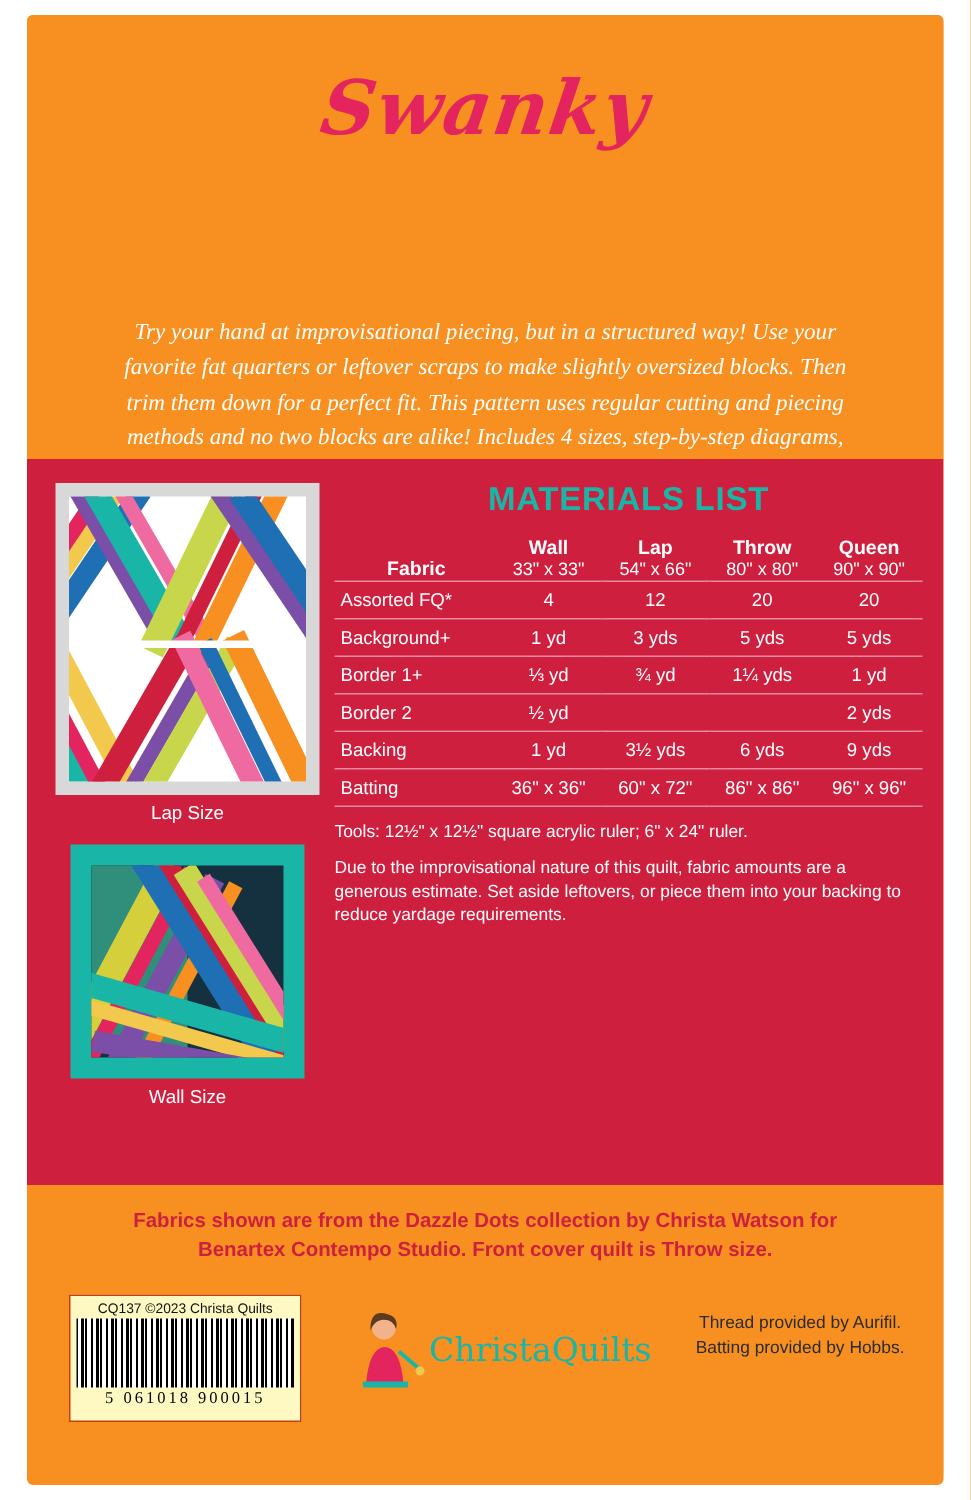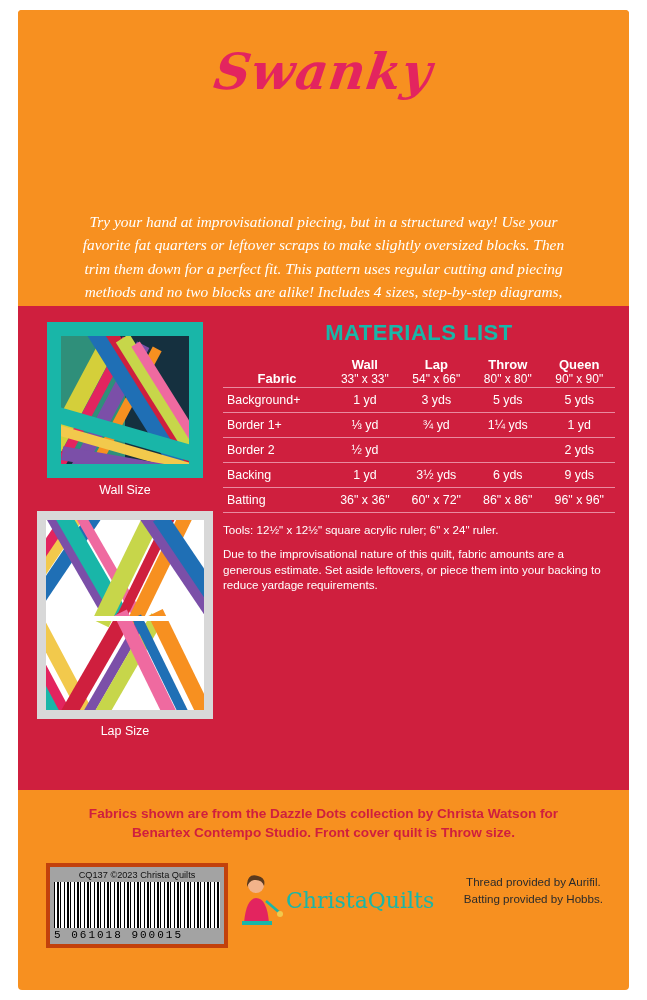--- a/index.html
+++ b/index.html
@@ -177,44 +177,45 @@
 
   
   .footer {
     position: relative;
     background: #f79020;
     height: 130px;
   }
   .barcode-box {
     position: absolute;
     left: 28px; top: 10px;
-    width: 182px; height: 85px;
-    background: #a3a3a3;
-    border: 4px solid #c2410c;
+    width: 155px; height: 85px;
+    background: #fef9c3;
+    border: 1px solid #c2410c;
     padding: 3px 4px 2px 4px;
   }
   .barcode-cap {
     font-family: "Liberation Sans", sans-serif;
     font-size: 9.2px;
     color: #111;
     text-align: center;
     margin-bottom: 2px;
   }
   .bars {
     height: 46px;
     width: 100%;
     background: repeating-linear-gradient(to right,
       #000 0px, #000 1px, #fff 1px, #fff 3px,
       #000 3px, #000 5px, #fff 5px, #fff 6px,
       #000 6px, #000 7px, #fff 7px, #fff 10px);
   }
   .barnum {
-    font-family: Liberation Mono, monospace;
+    font-family: Liberation Serif, serif;
     font-size: 11px;
     letter-spacing: 2px;
+    text-align: center;
     margin-top: 1px;
     color: #000;
   }
   .logo {
     position: absolute;
     left: 218px; top: 20px;
     width: 200px;
     display: flex;
     align-items: center;
   }
@@ -248,40 +249,20 @@
   <div class="sheet">
 
     <div class="header">
       <div class="script-title">Swanky</div>
       <div class="intro">Try your hand at improvisational piecing, but in a structured way! Use your favorite fat quarters or leftover scraps to make slightly oversized blocks. Then trim them down for a perfect fit. This pattern uses regular cutting and piecing methods and no two blocks are alike! Includes 4 sizes, step-by-step diagrams, quilting suggestions and a coloring page.</div>
     </div>
 
     <div class="body-red">
 
       <div class="quilt-col">
-
-        <div class="quilt-wrap">
-          <div class="quilt-a">
-            <div class="inner">
-              <div class="shard" style="left:0;top:0;width:64px;height:128px;background:#2f8f7a;transform:skewY(22deg);"></div>
-              <div class="shard" style="left:8px;top:-10px;width:18px;height:150px;background:#d4cf3a;transform:rotate(28deg);"></div>
-              <div class="shard" style="left:26px;top:-6px;width:10px;height:150px;background:#e3245f;transform:rotate(28deg);"></div>
-              <div class="shard" style="left:40px;top:0px;width:14px;height:150px;background:#7b4fa8;transform:rotate(28deg);"></div>
-              <div class="shard" style="left:56px;top:4px;width:10px;height:150px;background:#f79020;transform:rotate(28deg);"></div>
-              <div class="shard" style="left:66px;top:-20px;width:22px;height:160px;background:#1f6fb5;transform:rotate(-32deg);"></div>
-              <div class="shard" style="left:86px;top:-16px;width:12px;height:160px;background:#cf1f3e;transform:rotate(-32deg);"></div>
-              <div class="shard" style="left:96px;top:-10px;width:16px;height:160px;background:#c7d64a;transform:rotate(-32deg);"></div>
-              <div class="shard" style="left:112px;top:-4px;width:10px;height:160px;background:#ef6aa0;transform:rotate(-32deg);"></div>
-              <div class="shard" style="left:-10px;top:92px;width:160px;height:16px;background:#19b6a8;transform:rotate(16deg);"></div>
-              <div class="shard" style="left:-10px;top:110px;width:160px;height:10px;background:#f2c94c;transform:rotate(16deg);"></div>
-              <div class="shard" style="left:0px;top:124px;width:160px;height:14px;background:#7b4fa8;transform:rotate(10deg);"></div>
-            </div>
-          </div>
-          <div class="quilt-caption">Wall Size</div>
-        </div>
 
         <div class="quilt-wrap">
           <div class="quilt-b">
             <div class="inner">
               <div class="shard" style="left:-20px;top:-10px;width:14px;height:120px;background:#e3245f;transform:rotate(34deg);"></div>
               <div class="shard" style="left:-4px;top:-16px;width:10px;height:120px;background:#f2c94c;transform:rotate(34deg);"></div>
               <div class="shard" style="left:8px;top:-14px;width:14px;height:120px;background:#1f6fb5;transform:rotate(34deg);"></div>
               <div class="shard" style="left:26px;top:-18px;width:10px;height:120px;background:#7b4fa8;transform:rotate(-30deg);"></div>
               <div class="shard" style="left:38px;top:-14px;width:16px;height:120px;background:#19b6a8;transform:rotate(-30deg);"></div>
               <div class="shard" style="left:56px;top:-18px;width:10px;height:120px;background:#ef6aa0;transform:rotate(-30deg);"></div>
@@ -298,35 +279,62 @@
               <div class="shard" style="left:72px;top:88px;width:14px;height:130px;background:#c7d64a;transform:rotate(30deg);"></div>
               <div class="shard" style="left:96px;top:86px;width:14px;height:130px;background:#ef6aa0;transform:rotate(-26deg);"></div>
               <div class="shard" style="left:114px;top:90px;width:10px;height:130px;background:#1f6fb5;transform:rotate(-26deg);"></div>
               <div class="shard" style="left:130px;top:86px;width:16px;height:130px;background:#f79020;transform:rotate(-26deg);"></div>
               <div class="shard" style="left:-10px;top:96px;width:190px;height:5px;background:#ffffff;"></div>
             </div>
           </div>
           <div class="quilt-caption">Lap Size</div>
         </div>
 
+        <div class="quilt-wrap">
+          <div class="quilt-a">
+            <div class="inner">
+              <div class="shard" style="left:0;top:0;width:64px;height:128px;background:#2f8f7a;transform:skewY(22deg);"></div>
+              <div class="shard" style="left:8px;top:-10px;width:18px;height:150px;background:#d4cf3a;transform:rotate(28deg);"></div>
+              <div class="shard" style="left:26px;top:-6px;width:10px;height:150px;background:#e3245f;transform:rotate(28deg);"></div>
+              <div class="shard" style="left:40px;top:0px;width:14px;height:150px;background:#7b4fa8;transform:rotate(28deg);"></div>
+              <div class="shard" style="left:56px;top:4px;width:10px;height:150px;background:#f79020;transform:rotate(28deg);"></div>
+              <div class="shard" style="left:66px;top:-20px;width:22px;height:160px;background:#1f6fb5;transform:rotate(-32deg);"></div>
+              <div class="shard" style="left:86px;top:-16px;width:12px;height:160px;background:#cf1f3e;transform:rotate(-32deg);"></div>
+              <div class="shard" style="left:96px;top:-10px;width:16px;height:160px;background:#c7d64a;transform:rotate(-32deg);"></div>
+              <div class="shard" style="left:112px;top:-4px;width:10px;height:160px;background:#ef6aa0;transform:rotate(-32deg);"></div>
+              <div class="shard" style="left:-10px;top:92px;width:160px;height:16px;background:#19b6a8;transform:rotate(16deg);"></div>
+              <div class="shard" style="left:-10px;top:110px;width:160px;height:10px;background:#f2c94c;transform:rotate(16deg);"></div>
+              <div class="shard" style="left:0px;top:124px;width:160px;height:14px;background:#7b4fa8;transform:rotate(10deg);"></div>
+            </div>
+          </div>
+          <div class="quilt-caption">Wall Size</div>
+        </div>
+
       </div>
 
       <div class="materials">
         <h2>MATERIALS LIST</h2>
         <table class="mat">
           <thead>
             <tr>
               <th><span>Fabric</span></th>
               <th><span>Wall</span><span class="sz">33" x 33"</span></th>
               <th><span>Lap</span><span class="sz">54" x 66"</span></th>
               <th><span>Throw</span><span class="sz">80" x 80"</span></th>
               <th><span>Queen</span><span class="sz">90" x 90"</span></th>
             </tr>
           </thead>
           <tbody>
+            <tr>
+              <td>Assorted FQ*</td>
+              <td>4</td>
+              <td>12</td>
+              <td>20</td>
+              <td>20</td>
+            </tr>
             <tr>
               <td>Background+</td>
               <td>1 yd</td>
               <td>3 yds</td>
               <td>5 yds</td>
               <td>5 yds</td>
             </tr>
             <tr>
               <td>Border 1+</td>
               <td>⅓ yd</td>

